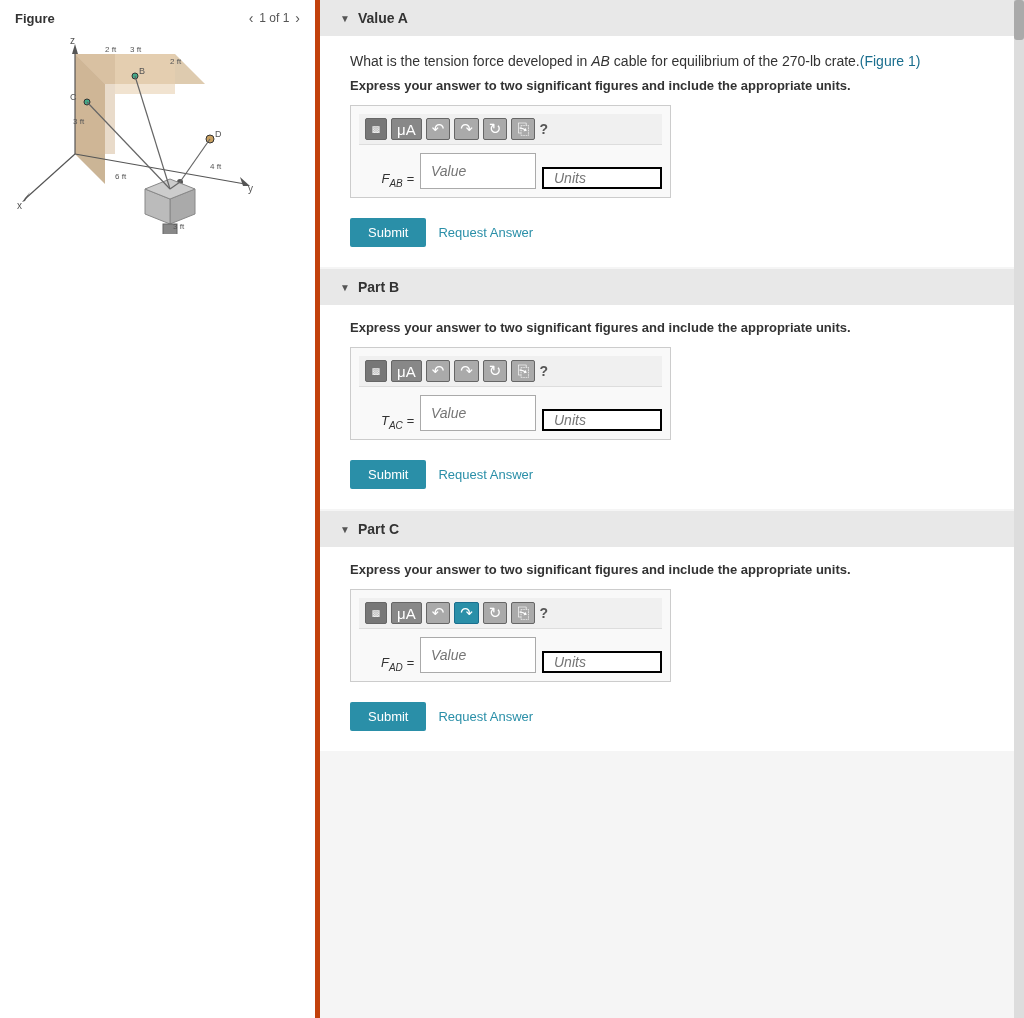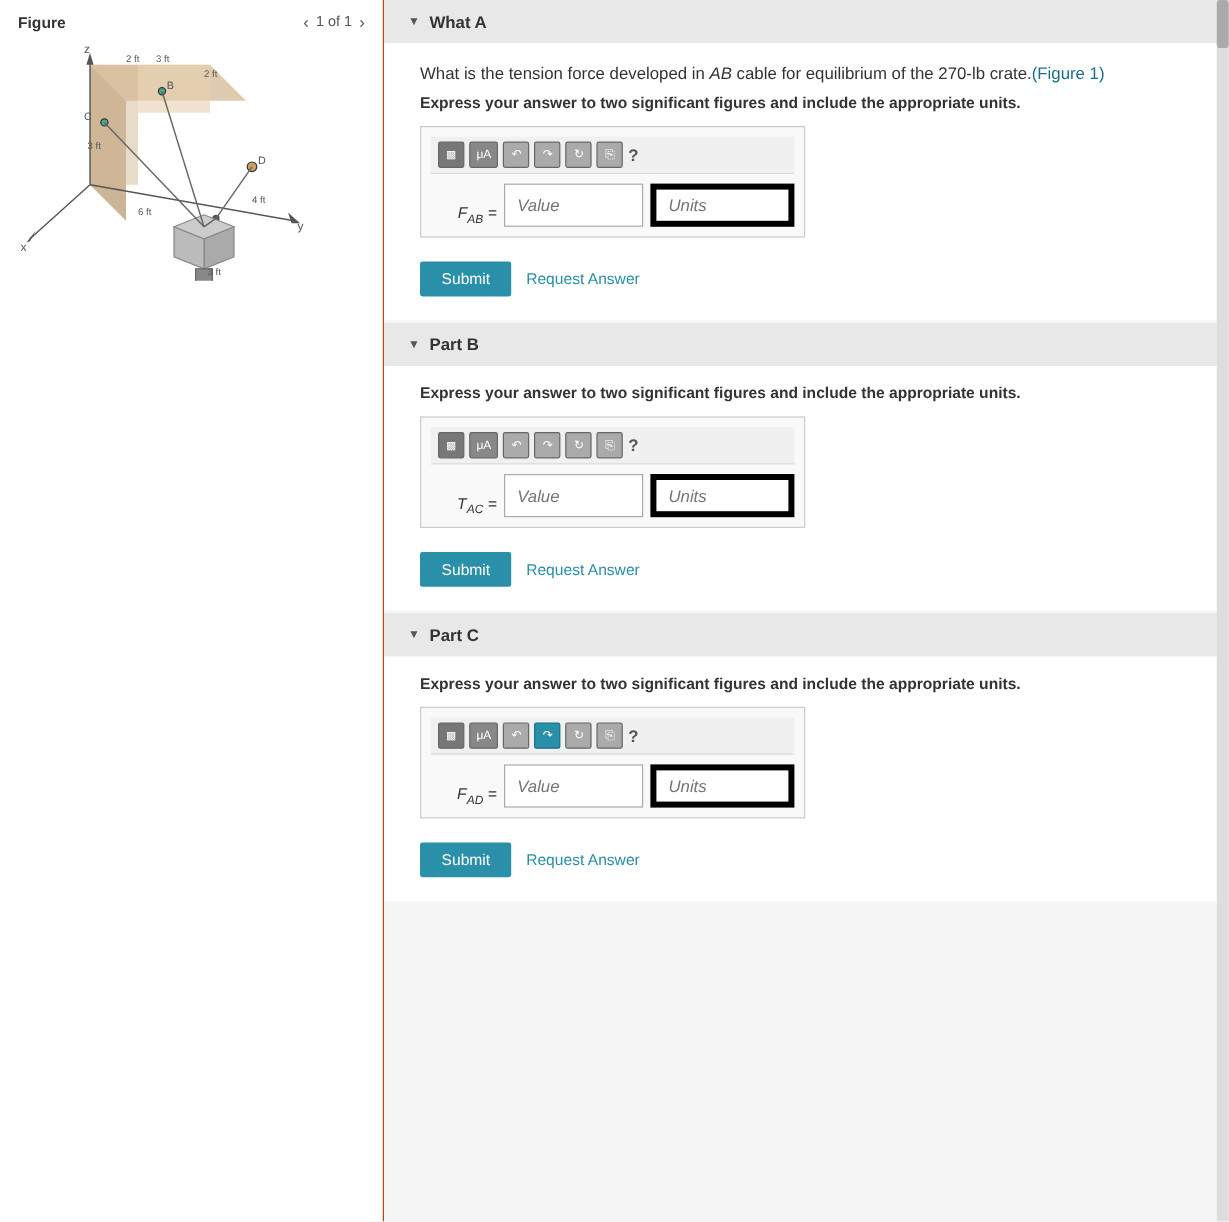--- a/index.html
+++ b/index.html
@@ -1,20 +1,20 @@
 <!DOCTYPE html>
 <html><head>
   <meta charset="utf-8">
   <style>
     * { box-sizing: border-box; margin: 0; padding: 0; }
     body { font-family: Arial, sans-serif; font-size: 13px; background: #f5f5f5; color: #333; }
 
     .page-layout { display: flex; min-height: 1018px; }
 
-    .left-panel { width: 320px; min-width: 320px; background: #fff; border-right: 1px solid #c2410c; padding-bottom: 20px; }
+    .left-panel { width: 320px; min-width: 320px; background: #fff; border-right: 5px solid #c2410c; padding-bottom: 20px; }
 
     .main-content { flex: 1; background: #f5f5f5; padding: 0; }
 
     .part-section { background: #fff; margin-bottom: 2px; }
 
     .part-header { background: #e8e8e8; padding: 10px 20px; display: flex; align-items: center; gap: 8px; font-weight: bold; font-size: 14px; }
 
     .part-arrow { font-size: 10px; color: #555; cursor: pointer; }
 
     .part-body { padding: 15px 30px 20px 30px; }
@@ -24,35 +24,35 @@
     .question-text em { font-style: italic; }
 
     .question-text .fig-link { color: #1a6e8e; text-decoration: none; }
 
     .bold-instruction { font-weight: bold; font-size: 13px; margin-bottom: 12px; }
 
     .answer-box { border: 1px solid #ccc; background: #f9f9f9; padding: 8px; display: inline-block; min-width: 320px; }
 
     .toolbar { display: flex; align-items: center; gap: 4px; padding: 4px 6px; background: #f0f0f0; border-bottom: 1px solid #ddd; margin-bottom: 8px; }
 
-    .toolbar-btn { background: #888; color: #fff; border: 1px solid #666; border-radius: 2px; padding: 2px 5px; font-size: 10px; cursor: pointer; min-width: 22px; text-align: center; display: inline-flex; align-items: center; justify-content: center; height: 22px; }
+    .toolbar-btn { background: #888; color: #fff; border: 1px solid #666; border-radius: 2px; padding: 2px 5px; font-size: 15px; cursor: pointer; min-width: 22px; text-align: center; display: inline-flex; align-items: center; justify-content: center; height: 22px; }
 
     .toolbar-btn.square-icon { background: #777; font-size: 9px; }
 
     .toolbar-btn.gray { background: #aaa; }
 
     .toolbar-question { background: none; border: none; color: #555; font-size: 14px; cursor: pointer; font-weight: bold; }
 
     .input-row { display: flex; align-items: flex-end; gap: 6px; }
 
     .input-label { font-size: 13px; min-width: 55px; text-align: right; }
 
     .value-input { border: 1px solid #aaa; padding: 6px 10px; font-size: 14px; color: #bbb; font-style: italic; background: #fff; width: 116px; height: 36px; outline: none; }
 
-    .units-input { border: 5px solid #000000; padding: 6px 10px; font-size: 14px; color: #aaa; font-style: italic; background: #fff; width: 120px; height: 36px; outline: none; }
+    .units-input { border: 2px solid #000000; padding: 6px 10px; font-size: 14px; color: #aaa; font-style: italic; background: #fff; width: 120px; height: 22px; outline: none; }
 
     .action-row { margin-top: 20px; display: flex; align-items: center; gap: 12px; }
 
     .submit-btn { background: #2a8fa8; color: #fff; border: none; padding: 7px 18px; font-size: 13px; cursor: pointer; border-radius: 2px; }
 
     .request-link { color: #2a8fa8; text-decoration: none; font-size: 13px; cursor: pointer; }
 
     .figure-section { padding: 10px 15px; }
 
     .figure-header { display: flex; align-items: center; justify-content: space-between; margin-bottom: 8px; }
@@ -158,21 +158,21 @@
         </svg>
       </div>
     </div>
   </div>
 
   <div class="main-content">
 
     <div class="part-section">
       <div class="part-header">
         <span class="part-arrow">▼</span>
-        <span>What A</span>
+        <span>Value A</span>
       </div>
       <div class="part-body">
         <div class="question-text">
           <span>What is the tension force developed in </span><em>AB</em><span> cable for equilibrium of the 270-</span><span>lb</span><span> crate.</span><a class="fig-link">(Figure 1)</a>
         </div>
         <div class="bold-instruction">Express your answer to two significant figures and include the appropriate units.</div>
         <div class="answer-box">
           <div class="toolbar">
             <button class="toolbar-btn square-icon">▩</button>
             <button class="toolbar-btn">μA</button>

